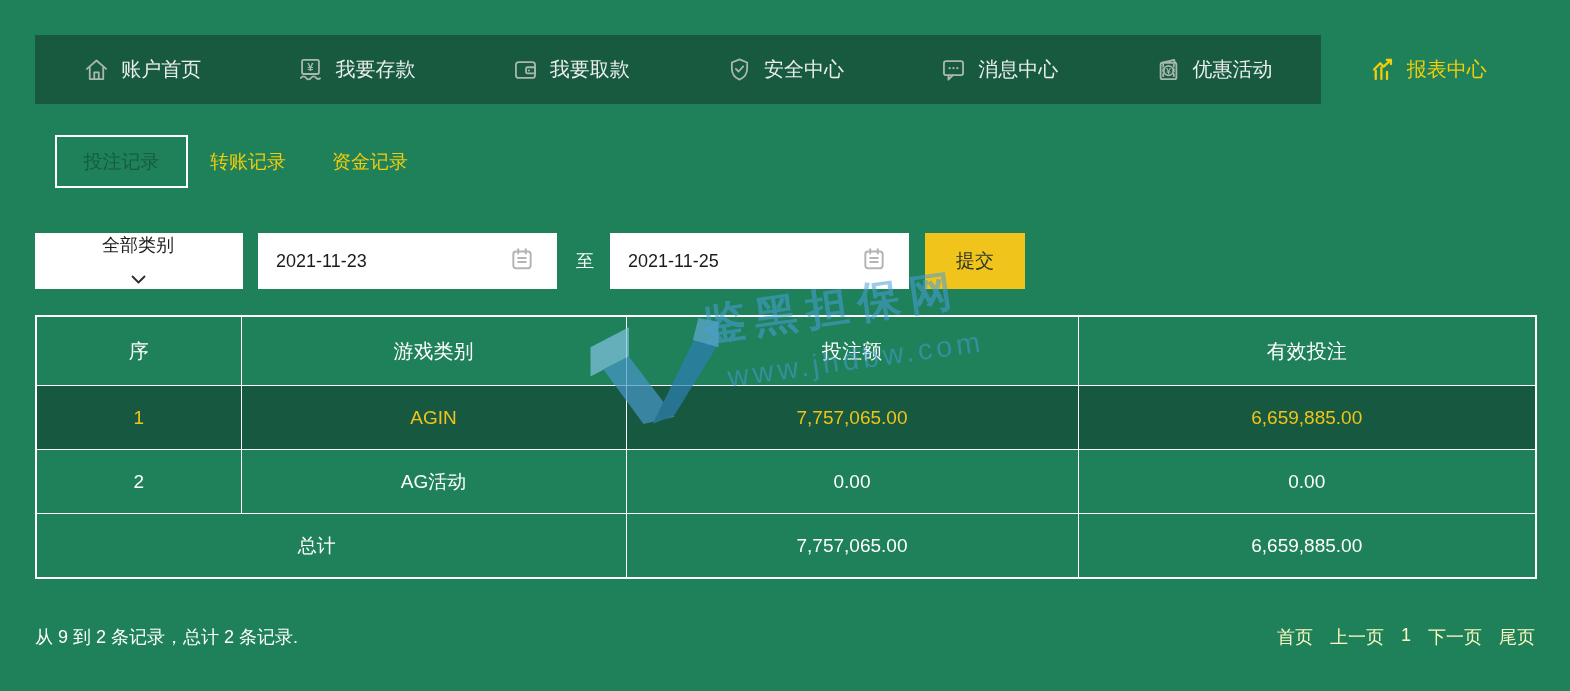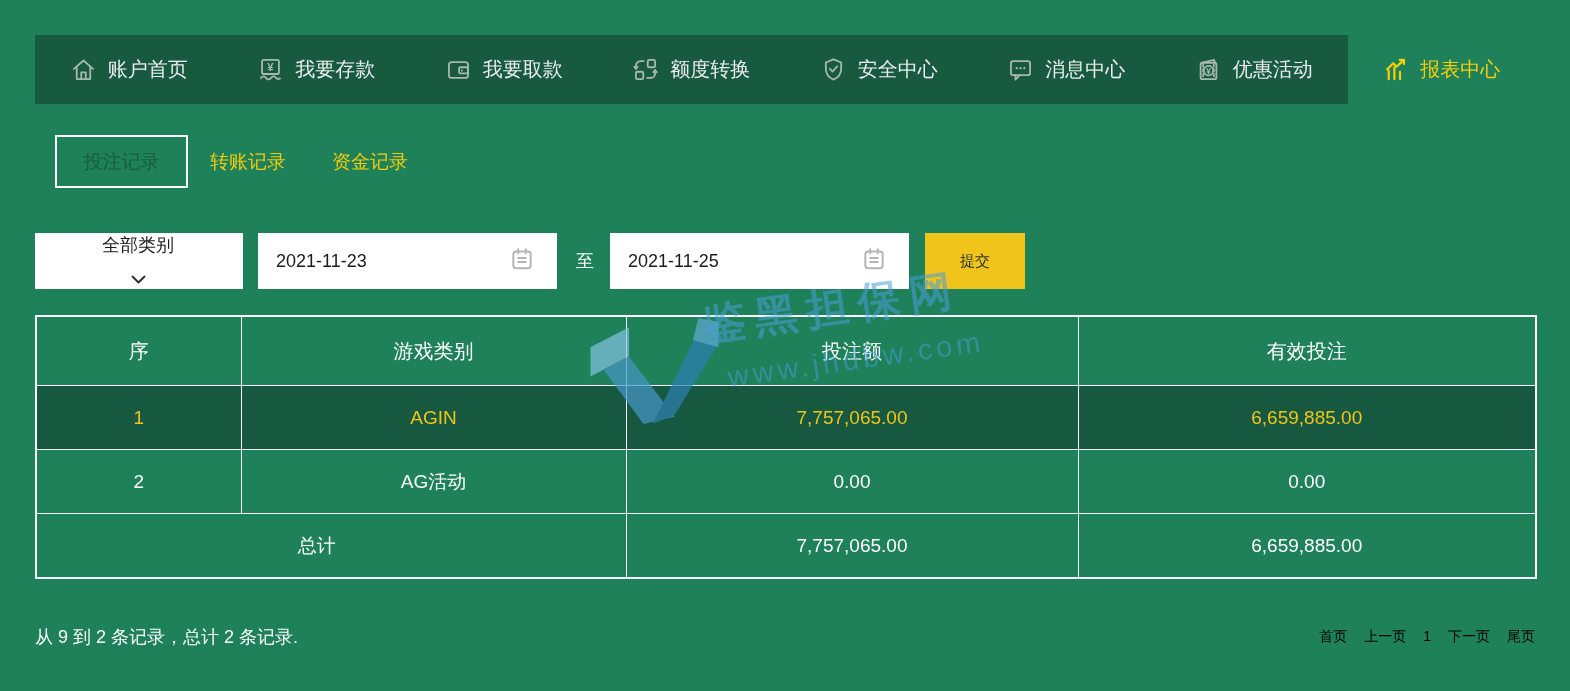--- a/index.html
+++ b/index.html
@@ -44,21 +44,21 @@
   }
   .date-input{
     width:299px;height:56px;background:#fff;box-sizing:border-box;
     display:flex;align-items:center;justify-content:space-between;
     padding:0 22px 0 18px;font-size:18px;color:#1b1b1b;cursor:pointer;
   }
   .date-input.d1{margin-left:15px;}
   .between{color:#fff;font-size:18px;margin:0 16px 0 19px;}
   .submit-btn{
     width:100px;height:56px;margin-left:16px;border:none;cursor:pointer;
-    background:#f0c41b;color:#28342b;font-size:15px;
+    background:#f0c41b;color:#28342b;font-size:19px;
     font-family:"Liberation Sans","DejaVu Sans",sans-serif;
   }
   .cal-icon svg{width:26px;height:26px;color:#b4b4b4;}
   .chev-icon svg{width:15px;height:9px;color:#2b2b2b;}
 
   
   table.report{
     margin-top:26px;width:1500px;border-collapse:collapse;
     border:2px solid #fff;table-layout:fixed;
   }
@@ -72,21 +72,21 @@
   td.yellow{color:#f0c419;}
   td.total-label{text-align:right;padding-right:30px;}
 
   
   .footer{
     margin-top:46px;padding:0 35px;display:flex;
     justify-content:space-between;align-items:center;
     color:#fff;font-size:18px;
   }
   .pagination{display:flex;gap:17px;}
-  .page-link{color:#000000;cursor:pointer;text-decoration:none;font-size:14px;}
+  .page-link{color:#fef9c3;cursor:pointer;text-decoration:none;font-size:18px;}
 
   
   .watermark{position:absolute;left:585px;top:295px;width:500px;height:160px;
     pointer-events:none;z-index:5;}
   .wm-logo{position:absolute;left:0;top:17px;opacity:.72;}
   .wm-name{
     position:absolute;left:118px;top:2px;font-size:43px;font-weight:bold;
     letter-spacing:9px;color:rgba(72,158,219,.55);
     transform:rotate(-8deg);transform-origin:left center;white-space:nowrap;
   }
@@ -122,33 +122,20 @@
   </div>
   <div class="nav-item">
     <span class="nicon">
       <svg viewBox="0 0 24 24" fill="none" stroke="currentColor" stroke-width="1.6" stroke-linejoin="round" stroke-linecap="round">
         <rect x="3.5" y="5.5" width="17" height="14" rx="2.5"></rect>
         <rect x="12.5" y="10" width="8" height="5.5" rx="1.2"></rect>
         <circle cx="15" cy="12.8" r="0.9" fill="currentColor" stroke="none"></circle>
       </svg>
     </span>
     <span>我要取款</span>
-  </div>
-  <div class="nav-item">
-    <span class="nicon">
-      <svg viewBox="0 0 24 24" fill="none" stroke="currentColor" stroke-width="1.6" stroke-linejoin="round" stroke-linecap="round">
-        <rect x="14" y="3.5" width="6.5" height="6.5" rx="1.2"></rect>
-        <rect x="3.5" y="14" width="6.5" height="6.5" rx="1.2"></rect>
-        <path d="M10.5 4.5 H7.5 a4 4 0 0 0 -4 4 V11"></path>
-          <path d="M5 9.5 L3.5 11.5 L2 9.5"></path>
-        <path d="M13.5 19.5 h3 a4 4 0 0 0 4 -4 V13"></path>
-          <path d="M19 14.5 L20.5 12.5 L22 14.5"></path>
-      </svg>
-    </span>
-    <span>额度转换</span>
   </div>
   <div class="nav-item">
     <span class="nicon">
       <svg viewBox="0 0 24 24" fill="none" stroke="currentColor" stroke-width="1.6" stroke-linejoin="round" stroke-linecap="round">
         <path d="M12 3 L18.8 5.8 V11 C18.8 15.8 16 19.2 12 21 C8 19.2 5.2 15.8 5.2 11 V5.8 Z"></path>
         <path d="M8.8 11.4 L11.2 13.8 L15.3 9.2"></path>
       </svg>
     </span>
     <span>安全中心</span>
   </div>

